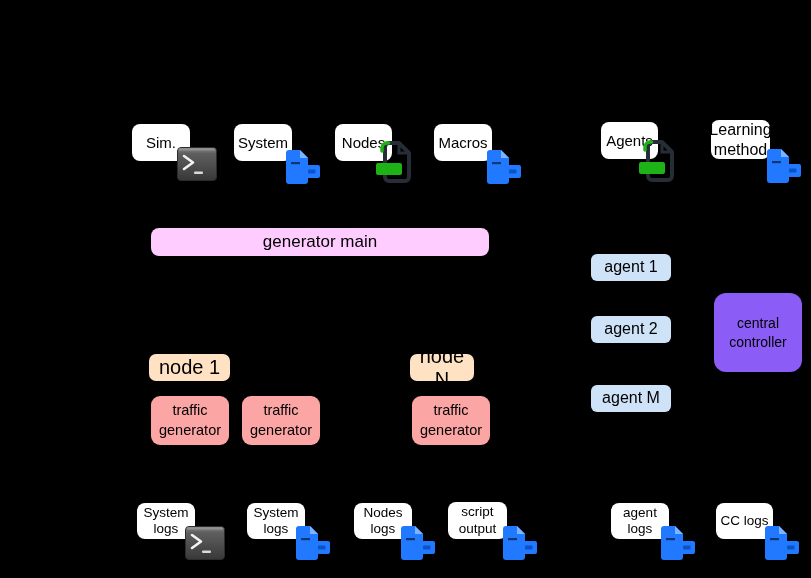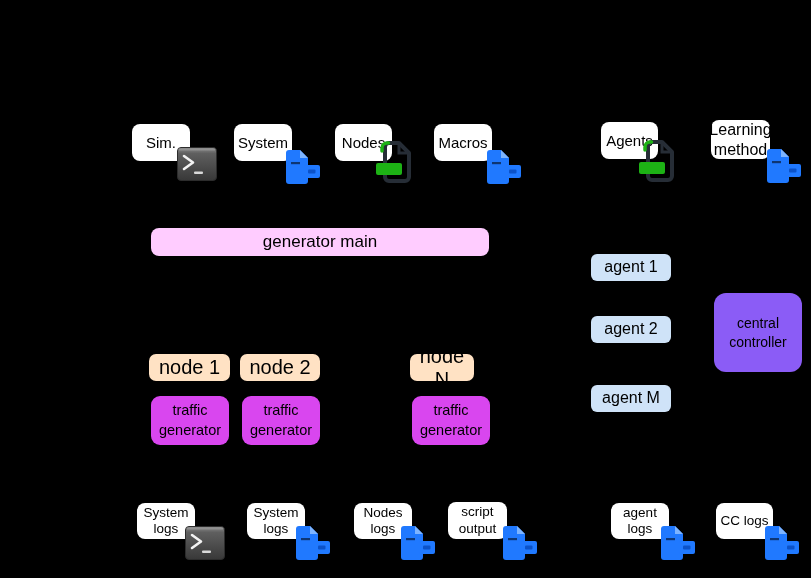--- a/index.html
+++ b/index.html
@@ -11,21 +11,21 @@
     position:absolute;display:flex;align-items:center;justify-content:center;
     text-align:center;box-sizing:border-box;line-height:1.15;
   }
   .white{background:#ffffff;border-radius:8px;font-size:15px;}
   .white.two{font-size:13.5px;line-height:1.22;}
   .white.lm{font-size:16px;line-height:1.22;}
   .pink{background:#ffccff;border-radius:8px;font-size:17px;}
   .blue{background:#cfe3f8;border-radius:6px;font-size:16px;}
   .red{background:#8b5cf6;border-radius:12px;font-size:14px;line-height:1.35;}
   .orange{background:#ffe2c4;border-radius:7px;font-size:20px;}
-  .green{background:#d946ef;border-radius:9px;font-size:14.5px;line-height:1.35;}
+  .green{background:#fca5a5;border-radius:9px;font-size:14.5px;line-height:1.35;}
   .ic{position:absolute;display:block;}
   .defs{position:absolute;width:0;height:0;overflow:hidden;}
 </style>
 </head>
 <body>
 
 <svg class="defs" aria-hidden="true">
   <defs>
     <linearGradient id="termGrad" x1="0" y1="0" x2="0" y2="1">
       <stop offset="0" stop-color="#8d8d8d"></stop>
@@ -84,21 +84,20 @@
 
   <div class="bx pink" style="left:151px;top:228px;width:338px;height:28px">generator main</div>
 
   <div class="bx blue" style="left:591px;top:254px;width:80px;height:27px">agent 1</div>
   <div class="bx blue" style="left:591px;top:316px;width:80px;height:27px">agent 2</div>
   <div class="bx blue" style="left:591px;top:385px;width:80px;height:27px">agent M</div>
 
   <div class="bx red" style="left:714px;top:293px;width:88px;height:79px">central controller</div>
 
   <div class="bx orange" style="left:149px;top:354px;width:81px;height:27px">node 1</div>
-  <div class="bx orange" style="left:240px;top:354px;width:80px;height:27px">node 2</div>
   <div class="bx orange" style="left:410px;top:354px;width:64px;height:27px">node N</div>
 
   <div class="bx green" style="left:151px;top:396px;width:78px;height:49px">traffic generator</div>
   <div class="bx green" style="left:242px;top:396px;width:78px;height:49px">traffic generator</div>
   <div class="bx green" style="left:412px;top:396px;width:78px;height:49px">traffic generator</div>
 
   <div class="bx white two" style="left:137px;top:503px;width:58px;height:36px">System logs</div>
   <div class="bx white two" style="left:247px;top:503px;width:58px;height:36px">System logs</div>
   <div class="bx white two" style="left:448px;top:502px;width:59px;height:37px">script output</div>
   <div class="bx white two" style="left:354px;top:503px;width:58px;height:36px">Nodes logs</div>

